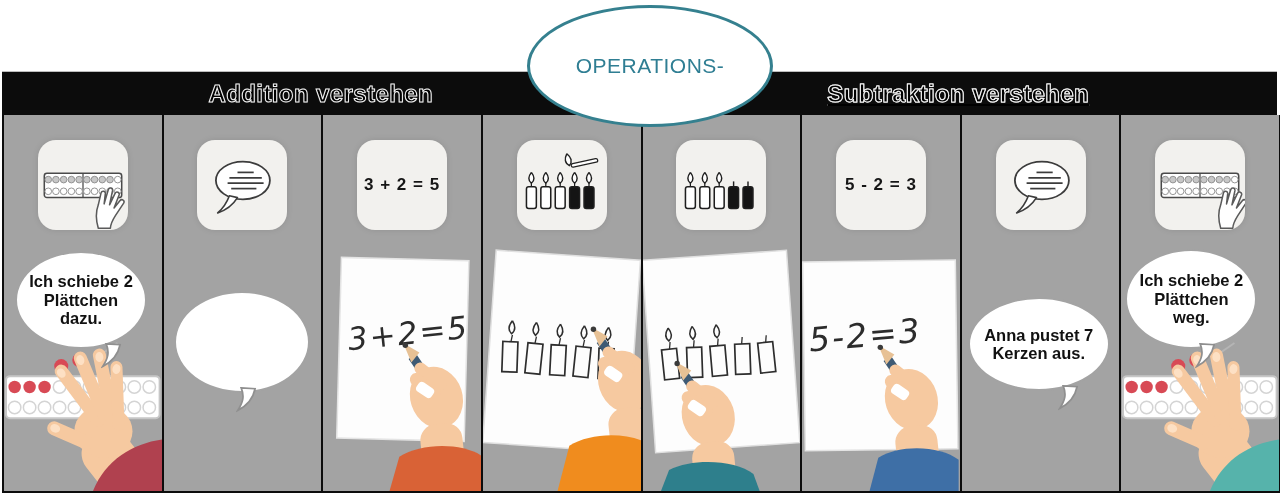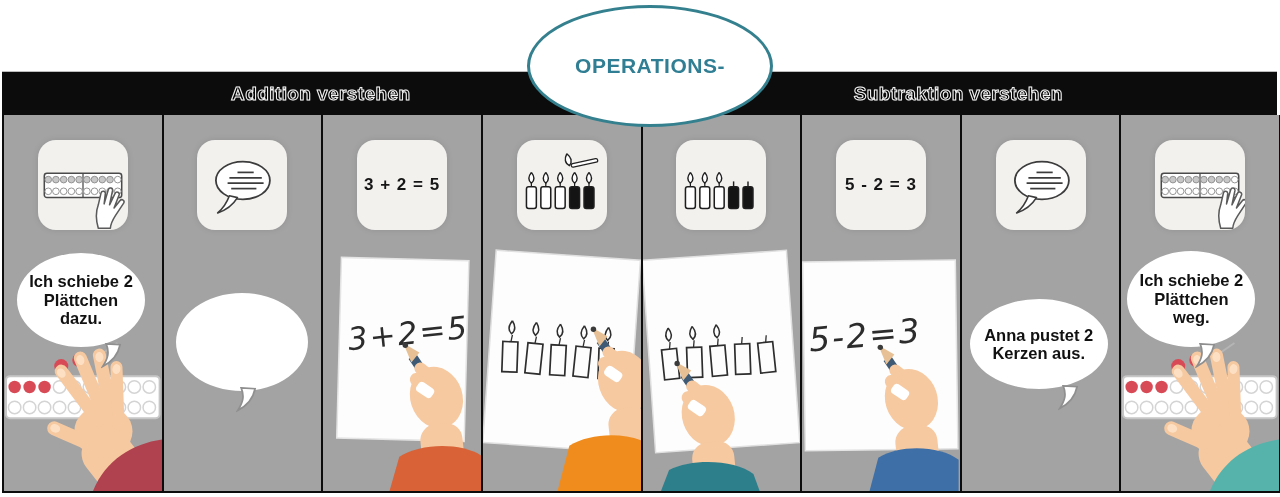--- a/index.html
+++ b/index.html
@@ -4,30 +4,30 @@
 <style>
   html,body{margin:0;padding:0;background:#fff;}
   #stage{position:relative;width:1280px;height:497px;background:#fff;
          font-family:"Liberation Sans",sans-serif;overflow:hidden;}
 
   
   #headerBand{position:absolute;left:2px;top:71px;width:1275px;height:44px;
               background:#0c0c0c;border-top:1px solid #bdbdbd;box-sizing:border-box;}
   .headCell{position:absolute;top:0;height:100%;width:50%;display:flex;
             align-items:center;justify-content:center;}
-  .headCell.left{left:0;} .headCell.right{left:50%;}
-  .headText{font-size:19px;font-weight:bold;color:#000;letter-spacing:.4px;
+  .headCell.left{left:0;} .headCell.right{left:50%;text-decoration:underline;}
+  .headText{font-size:24px;font-weight:bold;color:#000;letter-spacing:.4px;
             -webkit-text-stroke:1px #f2f2f2;text-shadow:0 0 1px #fff;}
 
   
   #badge{position:absolute;left:527px;top:5px;width:246px;height:122px;
          background:#fff;border:3px solid #35808f;border-radius:50%;z-index:5;
          display:flex;flex-direction:column;align-items:center;justify-content:center;
          box-sizing:border-box;}
-  #badge div{font-size:21px;font-weight:bold;color:#2f7e93;letter-spacing:.5px;line-height:1.45;}
+  #badge div{font-size:21px;font-weight:normal;color:#2f7e93;letter-spacing:.5px;line-height:1.45;}
 
   
   #cols{position:absolute;left:2px;top:115px;width:1275px;height:376px;
         display:flex;border:2px solid #0c0c0c;border-top:none;box-sizing:content-box;}
   .col{position:relative;flex:1;border-right:2px solid #0c0c0c;background:#a3a3a3;overflow:hidden;}
   .col:last-child{border-right:none;}
 
   
   .icon-card{position:absolute;left:50%;transform:translateX(-50%);top:25px;
              width:90px;height:90px;background:#f2f1ee;border-radius:18px;
@@ -355,21 +355,21 @@
           <path d="M36,62 C33,70 29,76 23,81 C32,78 40,72 45,64 Z" fill="#fff" stroke="#3c3c3c" stroke-width="1.8" stroke-linejoin="round"></path>
           <g stroke="#3c3c3c" stroke-width="1.9">
             <line x1="45" y1="36" x2="63" y2="36"></line>
               <line x1="36" y1="42" x2="72" y2="42"></line>
             <line x1="34" y1="48" x2="74" y2="48"></line>
               <line x1="38" y1="54" x2="66" y2="54"></line>
           </g>
         </svg>
       </div>
       <div class="bubble b-speech-sub">
-        <span class="bubble-text">Anna pustet 2 Kerzen aus.</span>
+        <span class="bubble-text">Anna pustet 7 Kerzen aus.</span>
         <svg class="tail" width="26" height="26" viewBox="0 0 30 30">
             <path d="M6,1 C10,11 8,18 2,27 C14,21 20,12 22,2 Z" fill="#fff" stroke="#8f8f8f" stroke-width="2"></path>
           </svg>
       </div>
     </section>
 
     <section class="col">
       <div class="icon-card">
         <svg viewBox="0 0 100 100">
           <rect x="7" y="37" width="86" height="27" rx="3" fill="#fff" stroke="#4a4a4a" stroke-width="1.7"></rect>

